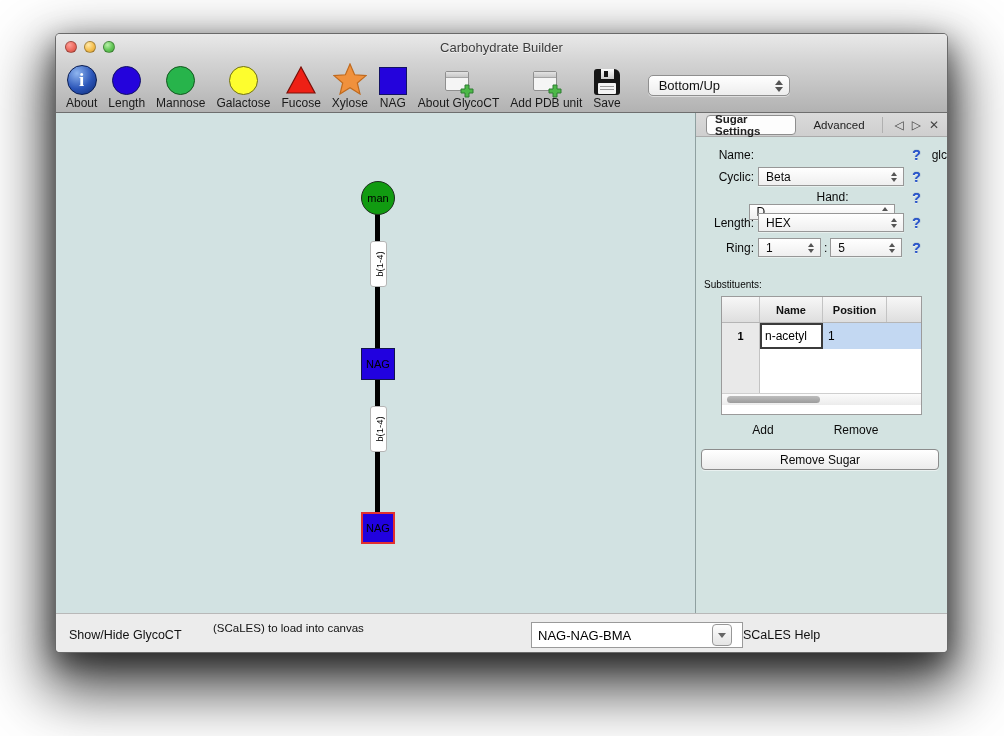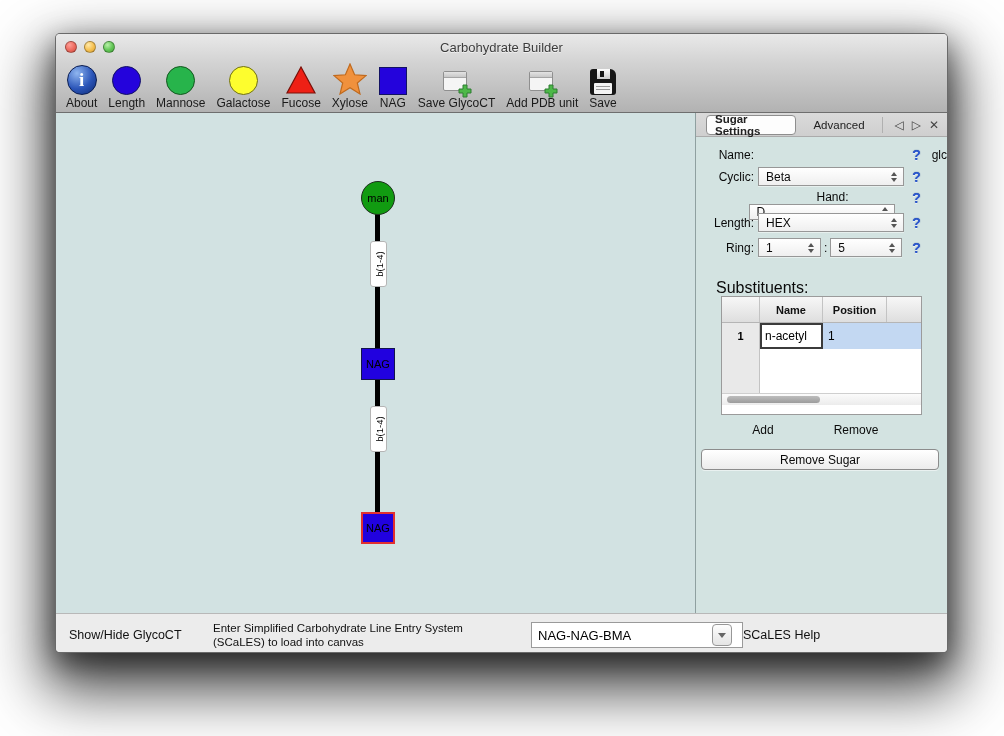--- a/index.html
+++ b/index.html
@@ -114,21 +114,21 @@
   .combo .spin .up { border-bottom-width:4px; border-left-width:3.5px; border-right-width:3.5px; }
   .combo .spin .down { border-top-width:4px; border-left-width:3.5px; border-right-width:3.5px; }
   .combo-wide { width:146px; }
   .combo-sm1 { width:63px; }
   .combo-sm2 { width:72px; }
   .ring-colon { margin:0 3px; }
   .help { position:absolute; left:213px; width:15px; text-align:center;
     font-weight:bold; font-size:14px; color:#2a57cf;
     text-shadow:0 1px 0 rgba(255,255,255,0.7), 0 0 1px #10307e; cursor:default; }
 
-  .subst-label { position:absolute; left:20px; top:166px; font-size:16px; color:#0a0a0a; }
+  .subst-label { position:absolute; left:8px; top:166px; font-size:10px; color:#0a0a0a; }
   .subst-table { position:absolute; left:25px; top:183px; width:201px; height:119px;
     background:#fff; border:1px solid #9b9b9b; }
   .t-header { display:flex; height:26px; background:linear-gradient(#f7f7f7,#dedede);
     border-bottom:1px solid #b5b5b5; font-size:11px; font-weight:bold; color:#111; }
   .t-header .hc { display:flex; align-items:center; justify-content:center;
     border-right:1px solid #c3c3c3; }
   .hc-num { width:38px; } .hc-name { width:63px; } .hc-pos { width:64px; } .hc-extra { flex:1; border-right:none !important; }
   .t-row { display:flex; height:26px; background:#c3d8f2; font-size:12px; color:#000; }
   .t-row .rc { display:flex; align-items:center; }
   .rc-num { width:38px; justify-content:center; background:#e9e9e9;
@@ -228,21 +228,21 @@
     </div>
     <div class="tool-item">
       <div class="glyph">
         <div class="win-plus">
           <div class="frame"></div>
           <svg width="14" height="14">
               <path d="M5 1h4v4h4v4H9v4H5V9H1V5h4z" fill="#4db848" stroke="#2e7d32" stroke-width="1"></path>
             </svg>
         </div>
       </div>
-      <div class="tool-label">Save GlycoCT</div>
+      <div class="tool-label">About GlycoCT</div>
     </div>
     <div class="tool-item">
       <div class="glyph">
         <div class="win-plus">
           <div class="frame"></div>
           <svg width="14" height="14">
               <path d="M5 1h4v4h4v4H9v4H5V9H1V5h4z" fill="#4db848" stroke="#2e7d32" stroke-width="1"></path>
             </svg>
         </div>
       </div>
@@ -250,20 +250,27 @@
     </div>
     <div class="tool-item">
       <div class="glyph">
         <div class="floppy">
           <div class="shutter"></div>
             <div class="hole"></div>
             <div class="label"></div>
         </div>
       </div>
       <div class="tool-label">Save</div>
+    </div>
+    <div class="popup">
+      <span>Bottom/Up</span>
+      <span class="spin">
+          <span class="up"></span>
+          <span class="down"></span>
+        </span>
     </div>
   </div>
 
   <div class="content">
     <div class="canvas">
       <div class="link-line"></div>
 
       <div class="node node-circle">man</div>
 
       <div class="bond-label" style="top:128px;">
@@ -379,21 +386,20 @@
       <div class="mini-btn add-btn">Add</div>
       <div class="mini-btn remove-btn">Remove</div>
 
       <div class="remove-sugar">Remove Sugar</div>
     </div>
   </div>
 
   <div class="statusbar">
     <div class="sb-showhide">Show/Hide GlycoCT</div>
     <div class="sb-caption">
-      <div>Enter Simplified Carbohydrate Line Entry System</div>
       <div>(SCaLES) to load into canvas</div>
     </div>
     <input class="sb-input" value="NAG-NAG-BMA" style="">
     <div class="sb-drop">
       <span class="down"></span>
     </div>
     <div class="sb-help">SCaLES Help</div>
   </div>
 
 </div>

